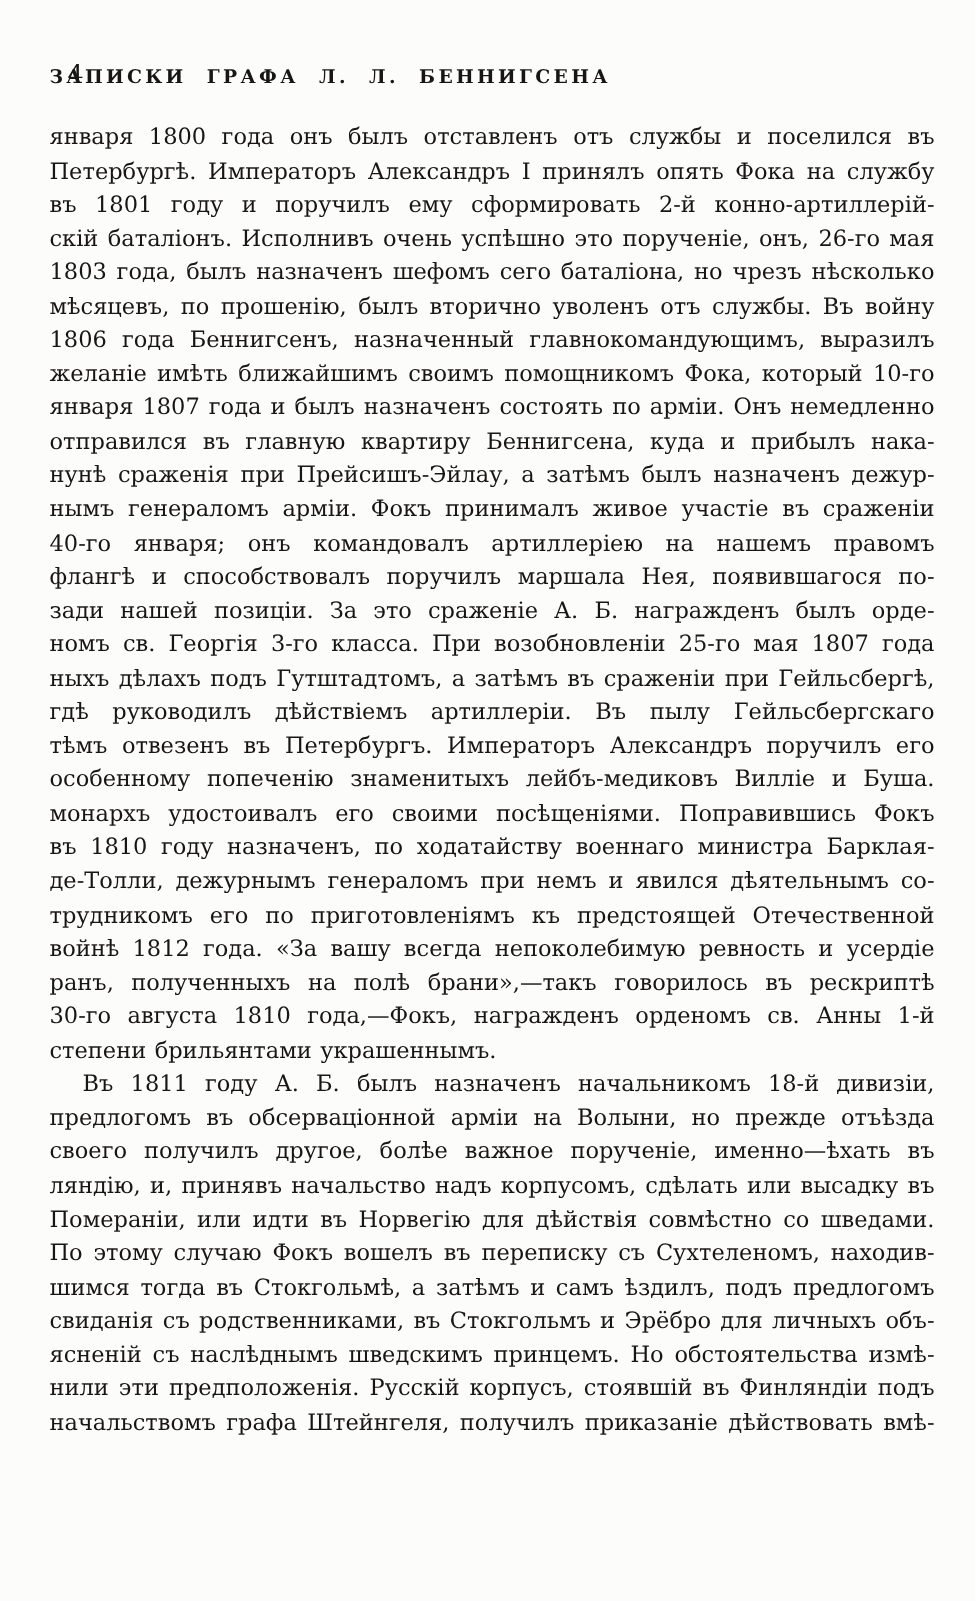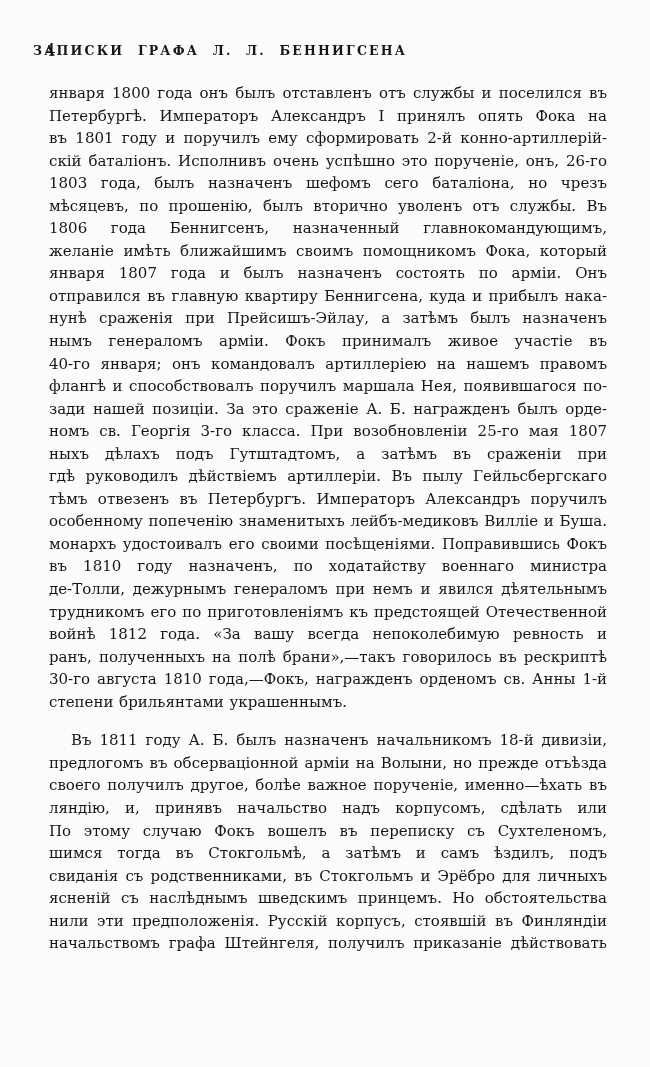--- a/index.html
+++ b/index.html
@@ -42,21 +42,21 @@
     font-size: 12.5px;
     font-weight: bold;
     letter-spacing: 2.2px;
     word-spacing: 7px;
     white-space: nowrap;
   }
   .text-block {
     width: 590px;
   }
   .para {
-    margin: 16px;
+    margin: 0;
   }
   .line {
     font-size: 15px;
     line-height: 22.56px;
     height: 22.56px;
     overflow: hidden;
     text-align: justify;
     text-align-last: justify;
     word-spacing: 0.06em;
     white-space: normal;
@@ -105,20 +105,21 @@
         <div class="line">войнѣ 1812 года. «За вашу всегда непоколебимую ревность и усердіе</div>
         <div class="line">ранъ, полученныхъ на полѣ брани»,—такъ говорилось въ рескриптѣ</div>
         <div class="line">30-го августа 1810 года,—Фокъ, награжденъ орденомъ св. Анны 1-й</div>
         <div class="line last-left">степени брильянтами украшеннымъ.</div>
       </div>
       <div class="para">
         <div class="line first-indent">Въ 1811 году А. Б. былъ назначенъ начальникомъ 18-й дивизіи,</div>
         <div class="line">предлогомъ въ обсерваціонной арміи на Волыни, но прежде отъѣзда</div>
         <div class="line">своего получилъ другое, болѣе важное порученіе, именно—ѣхать въ Фин-</div>
         <div class="line">ляндію, и, принявъ начальство надъ корпусомъ, сдѣлать или высадку въ</div>
+        <div class="line">Помераніи, или идти въ Норвегію для дѣйствія совмѣстно со шведами.</div>
         <div class="line">По этому случаю Фокъ вошелъ въ переписку съ Сухтеленомъ, находив-</div>
         <div class="line">шимся тогда въ Стокгольмѣ, а затѣмъ и самъ ѣздилъ, подъ предлогомъ</div>
         <div class="line">свиданія съ родственниками, въ Стокгольмъ и Эрёбро для личныхъ объ-</div>
         <div class="line">ясненій съ наслѣднымъ шведскимъ принцемъ. Но обстоятельства измѣ-</div>
         <div class="line">нили эти предположенія. Русскій корпусъ, стоявшій въ Финляндіи подъ</div>
         <div class="line">начальствомъ графа Штейнгеля, получилъ приказаніе дѣйствовать вмѣ-</div>
       </div>
     </div>
 </div>
 

